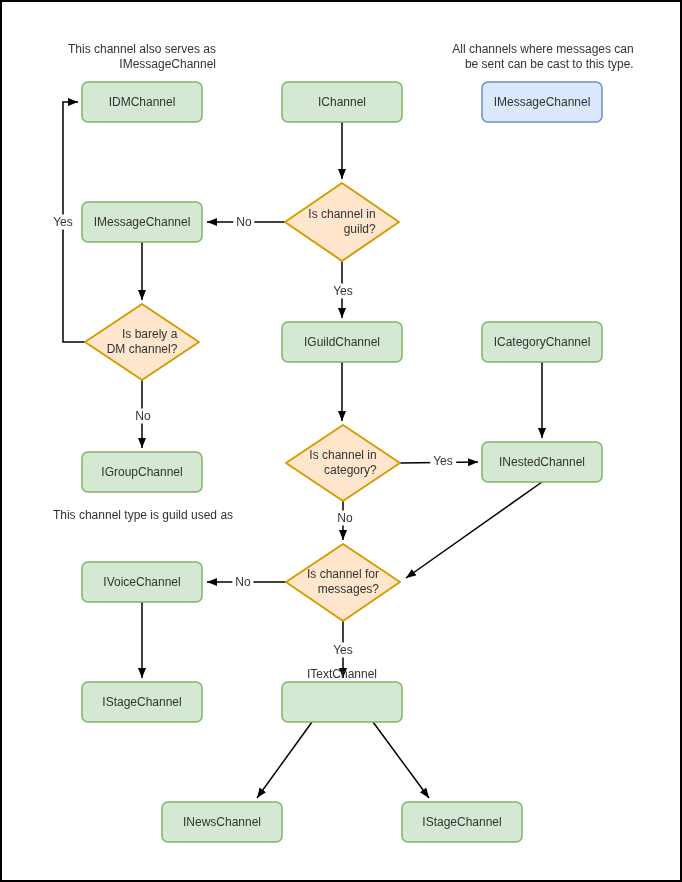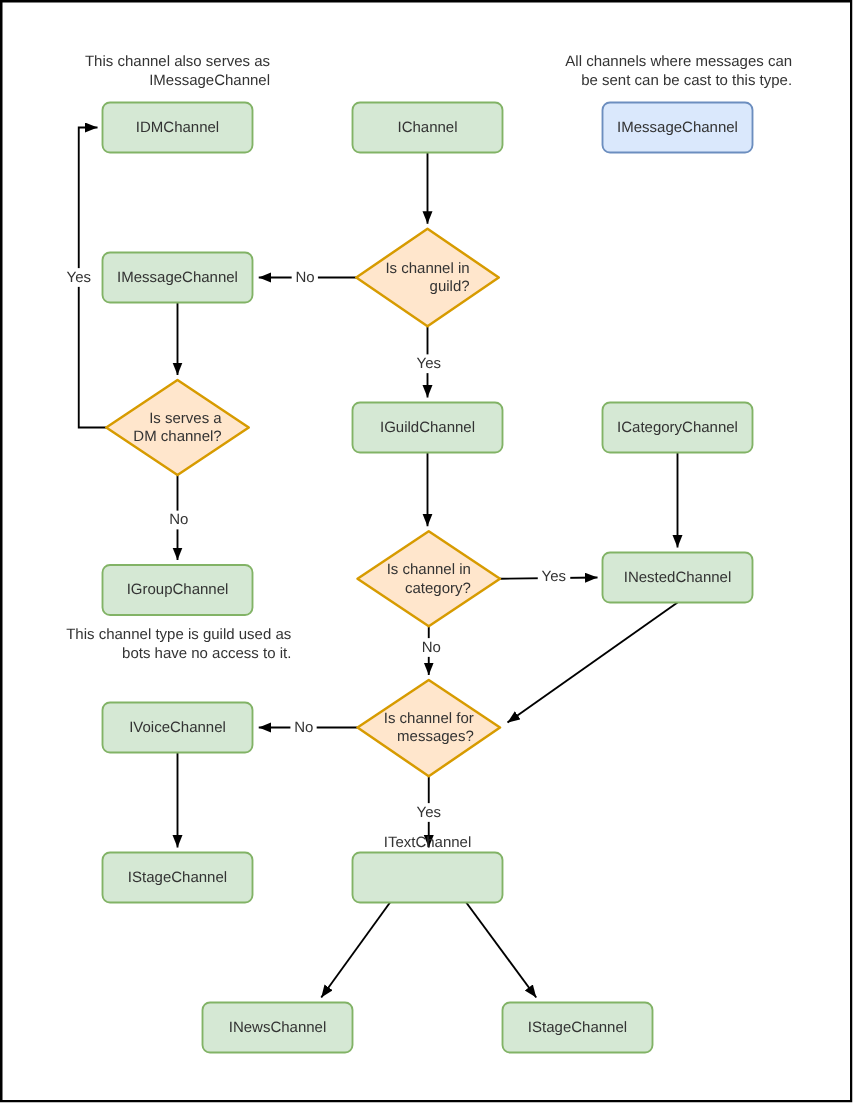--- a/index.html
+++ b/index.html
@@ -78,21 +78,20 @@
   <div class="label" style="left:140px;top:55px">
     <div>This channel also serves as</div>
     <div>IMessageChannel</div>
   </div>
   <div class="label" style="left:541px;top:55px">
     <div>All channels where messages can</div>
     <div>be sent can be cast to this type.</div>
   </div>
   <div class="label" style="left:141px;top:513px">
     <div>This channel type is guild used as</div>
-    <div>bots have no access to it.</div>
   </div>
 
   <div class="label" style="left:140px;top:100px">IDMChannel</div>
   <div class="label" style="left:340px;top:100px">IChannel</div>
   <div class="label" style="left:540px;top:100px">IMessageChannel</div>
   <div class="label" style="left:140px;top:220px">IMessageChannel</div>
   <div class="label" style="left:340px;top:340px">IGuildChannel</div>
   <div class="label" style="left:540px;top:340px">ICategoryChannel</div>
   <div class="label" style="left:140px;top:470px">IGroupChannel</div>
   <div class="label" style="left:540px;top:460px">INestedChannel</div>
@@ -100,21 +99,21 @@
   <div class="label" style="left:140px;top:700px">IStageChannel</div>
   <div class="label" style="left:340px;top:672px">ITextChannel</div>
   <div class="label" style="left:220px;top:820px">INewsChannel</div>
   <div class="label" style="left:460px;top:820px">IStageChannel</div>
 
   <div class="label" style="left:340px;top:220px">
     <div>Is channel in</div>
     <div>guild?</div>
   </div>
   <div class="label" style="left:140px;top:340px">
-    <div>Is serves a</div>
+    <div>Is barely a</div>
     <div>DM channel?</div>
   </div>
   <div class="label" style="left:341px;top:461px">
     <div>Is channel in</div>
     <div>category?</div>
   </div>
   <div class="label" style="left:341px;top:580px">
     <div>Is channel for</div>
     <div>messages?</div>
   </div>

